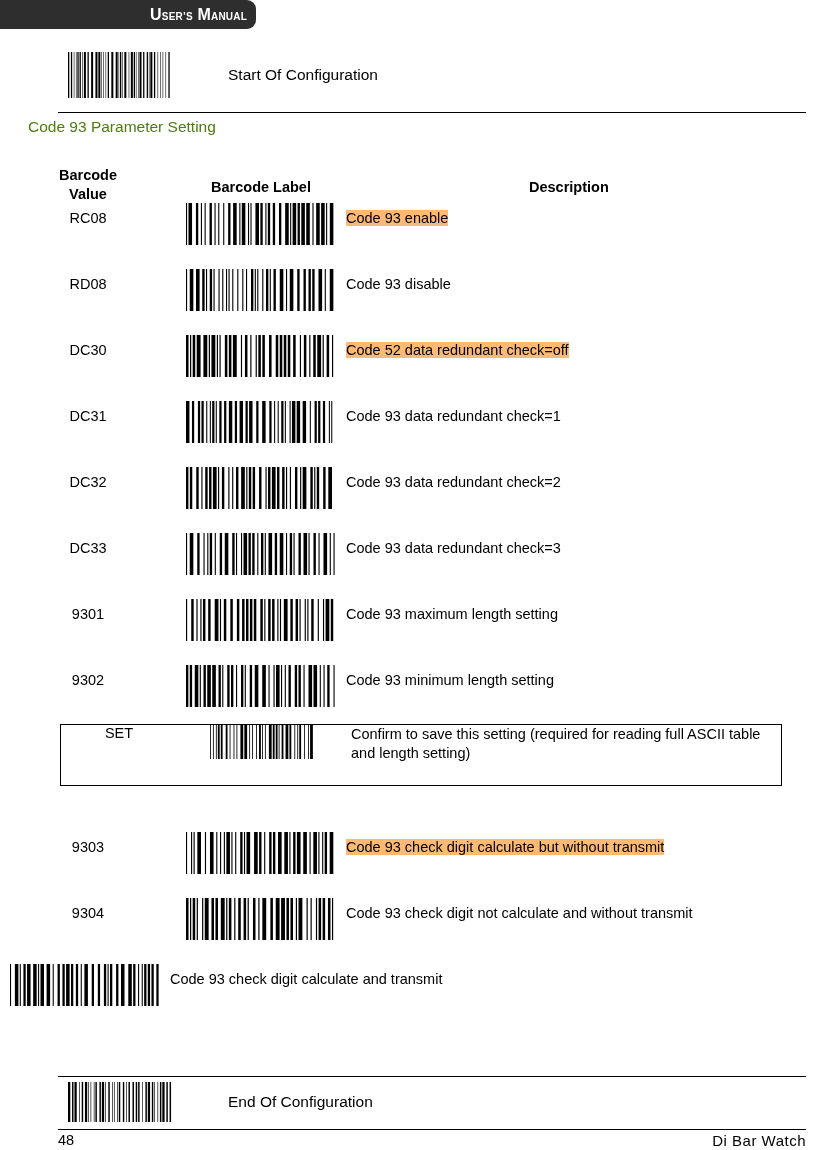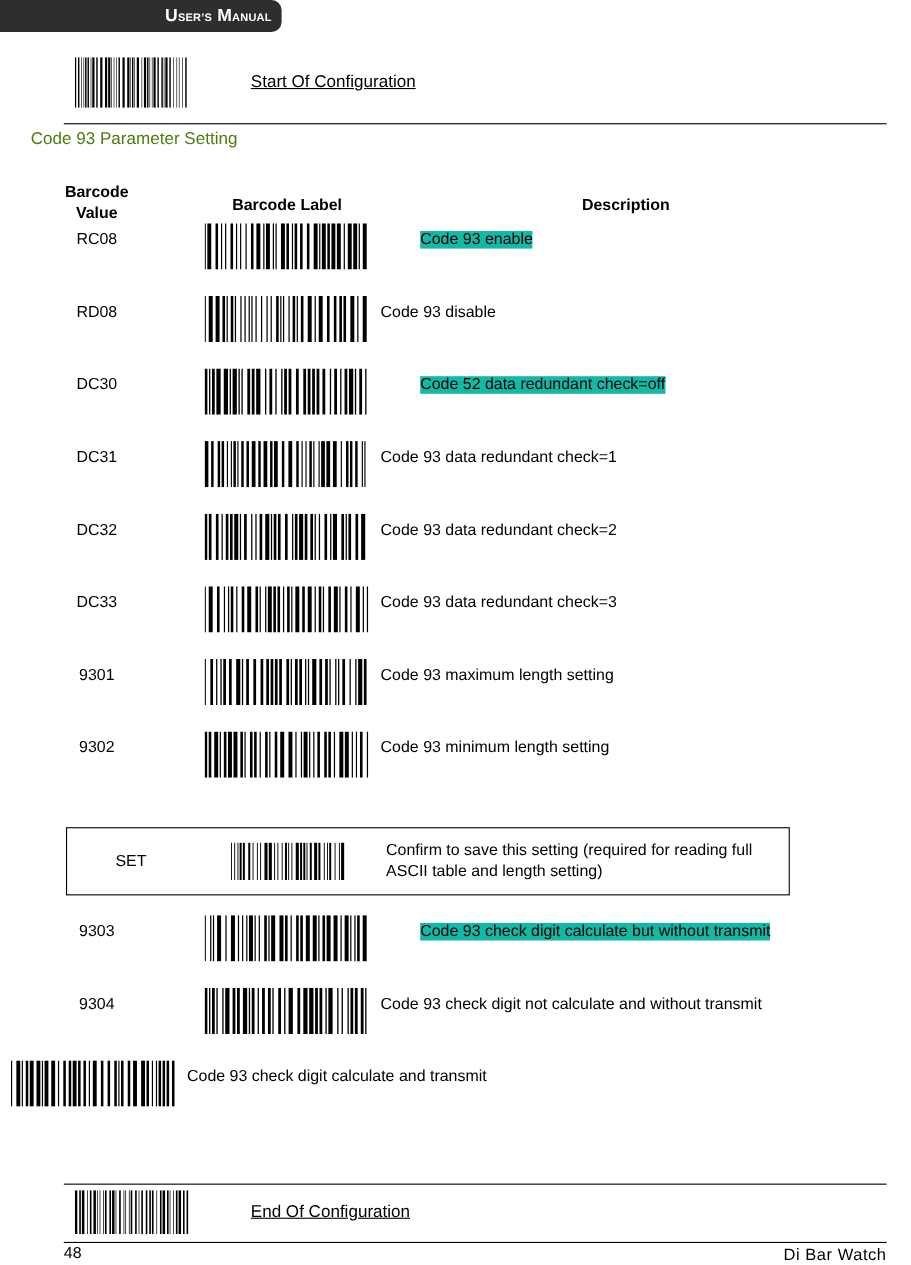--- a/index.html
+++ b/index.html
@@ -51,21 +51,20 @@
   }
   .barcode svg { display: block; }
 
   
   .config-row {
     position: absolute;
     left: 0;
     width: 828px;
     display: flex;
     align-items: center;
-    text-decoration: underline;
   }
   .config-row .bc-cell {
     width: 228px;
     display: flex;
     justify-content: center;
     align-items: center;
     padding-left: 12px;
     box-sizing: border-box;
   }
   .config-row .label-cell {
@@ -151,38 +150,36 @@
   }
   .row .c-desc {
     flex: 1;
     font-size: 14.5px;
     padding-top: 6px;
     padding-right: 22px;
     line-height: 1.30;
     box-sizing: border-box;
   }
   .row .c-desc .hl {
-    background: #14b8a6;
-    margin-left: 36px;
+    background: #fdba74;
   }
   .row .c-desc .txt {
     display: inline;
   }
 
   
   .set-box {
     position: absolute;
     left: 60px;
-    top: 752px;
-    width: 658px;
+    top: 724px;
+    width: 722px;
     height: 62px;
     border: 1.4px solid #000;
     box-sizing: border-box;
     display: flex;
-    align-items: center;
   }
   .set-box .c-value {
     width: 116px;
     text-align: center;
     font-size: 14.5px;
   }
   .set-box .c-barcode {
     width: 170px;
     display: flex;
     justify-content: center;

